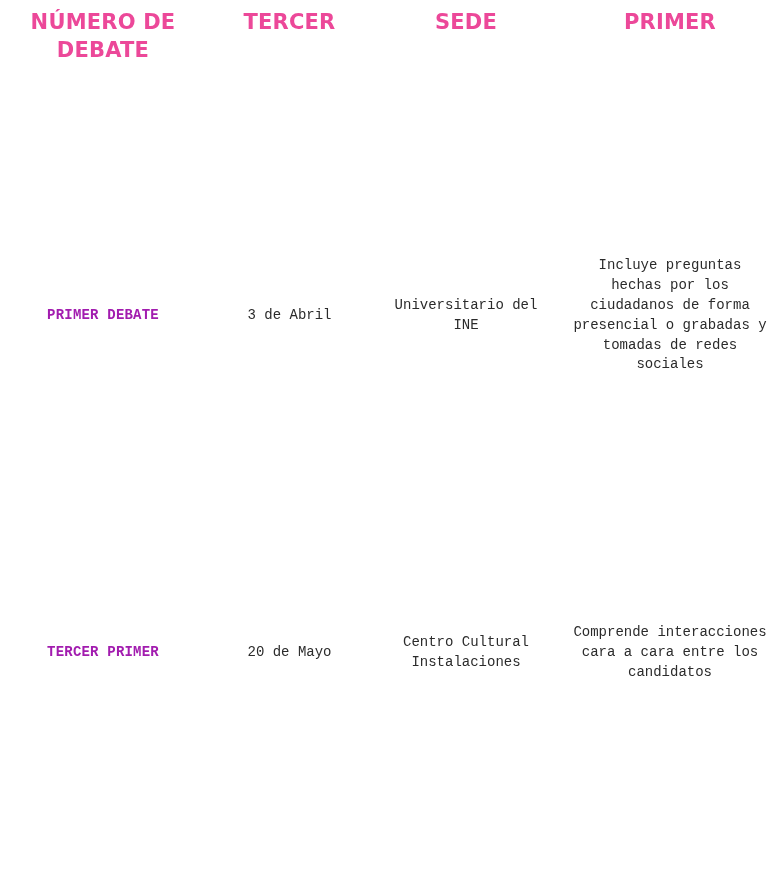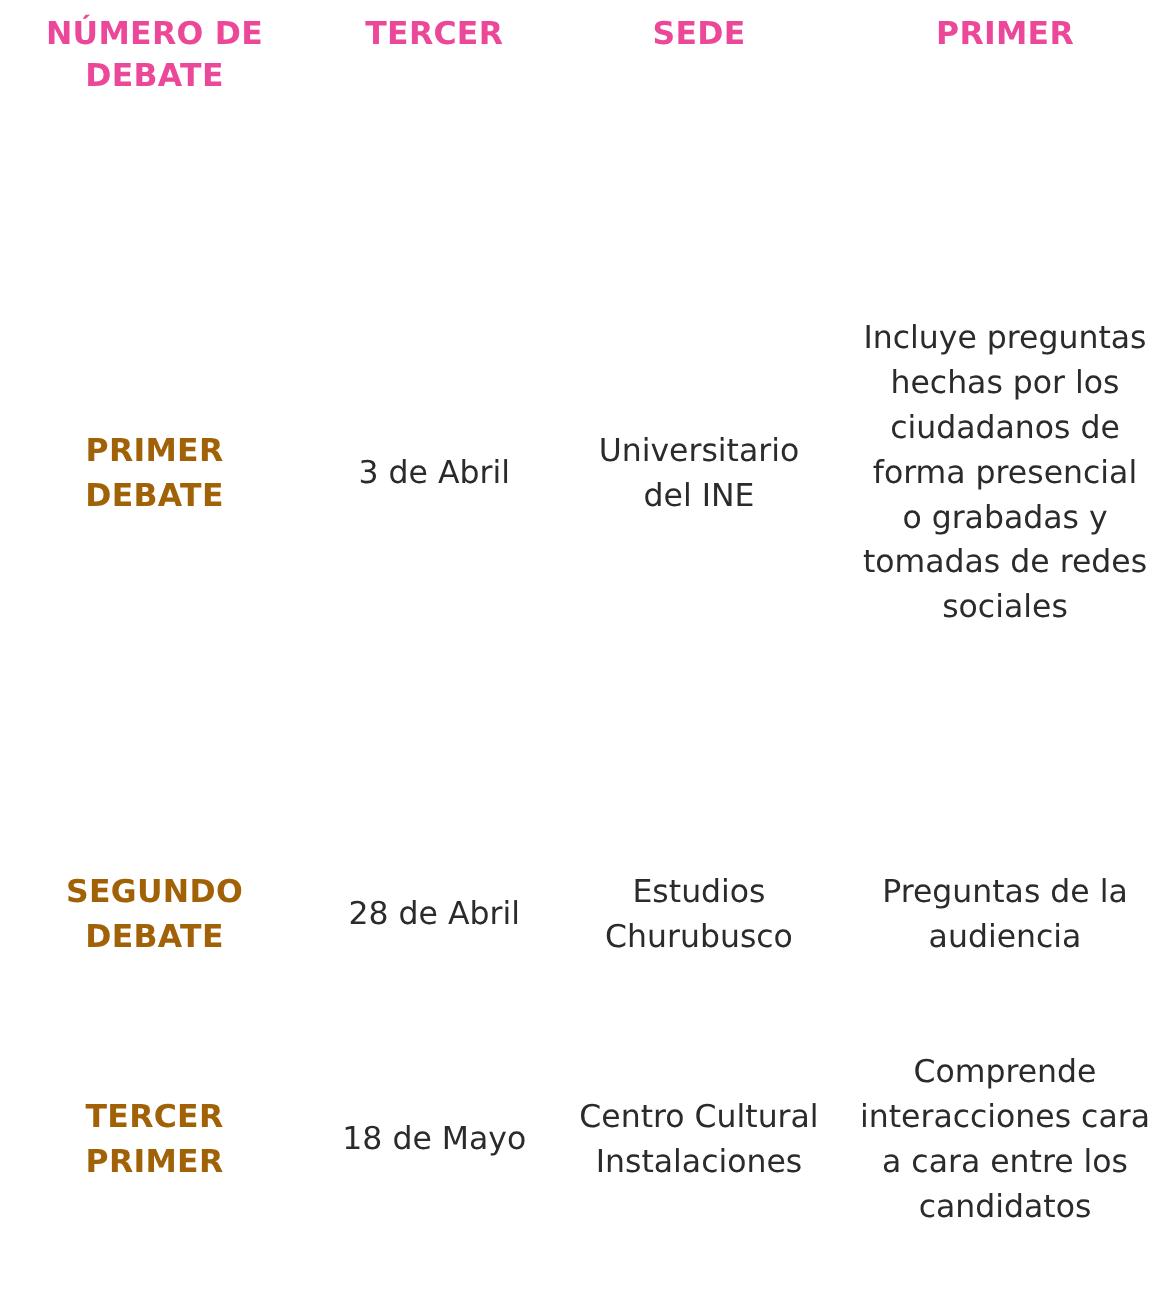--- a/index.html
+++ b/index.html
@@ -33,30 +33,31 @@
     font-weight: bold;
     font-size: 21px;
     line-height: 1.35;
     color: #ec4899;
     text-align: center;
     vertical-align: top;
     padding: 8px 6px 10px 6px;
     letter-spacing: 0.2px;
   }
   table.debate-table td {
-    font-size: 21px;
+    font-size: 14px;
     line-height: 1.42;
     color: #2b2b2b;
     text-align: center;
     vertical-align: middle;
     padding: 6px 8px;
+    font-family: Liberation Mono, monospace;
   }
   table.debate-table td.rowlabel {
     font-weight: bold;
-    color: #a16207;
+    color: #a21caf;
     letter-spacing: 0.2px;
   }
   
   table.debate-table td.format {
     padding-left: 14px;
     padding-right: 14px;
   }
   table.debate-table td.sede {
     padding-left: 12px;
     padding-right: 12px;
@@ -84,27 +85,21 @@
         <th>PRIMER</th>
       </tr>
     </thead>
     <tbody>
       <tr class="row-first">
         <td class="rowlabel">PRIMER DEBATE</td>
         <td>3 de Abril</td>
         <td class="sede">Universitario del INE</td>
         <td class="format">Incluye preguntas hechas por los ciudadanos de forma presencial o grabadas y tomadas de redes sociales</td>
       </tr>
-      <tr class="row-second">
-        <td class="rowlabel">SEGUNDO DEBATE</td>
-        <td>28 de Abril</td>
-        <td class="sede">Estudios Churubusco</td>
-        <td class="format">Preguntas de la audiencia</td>
-      </tr>
       <tr class="row-third">
         <td class="rowlabel">TERCER PRIMER</td>
-        <td>18 de Mayo</td>
+        <td>20 de Mayo</td>
         <td class="sede">Centro Cultural Instalaciones</td>
         <td class="format">Comprende interacciones cara a cara entre los candidatos</td>
       </tr>
     </tbody>
   </table>
 </div>
 
 </body></html>

